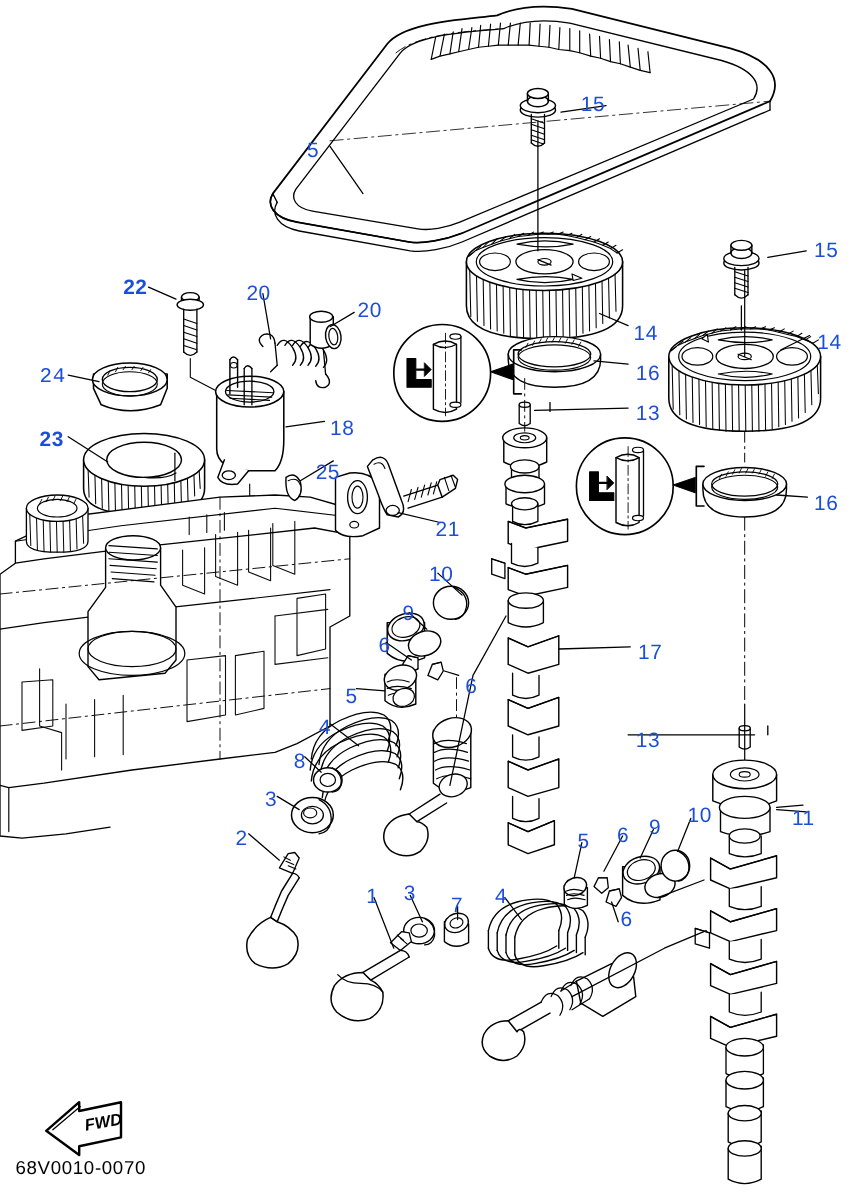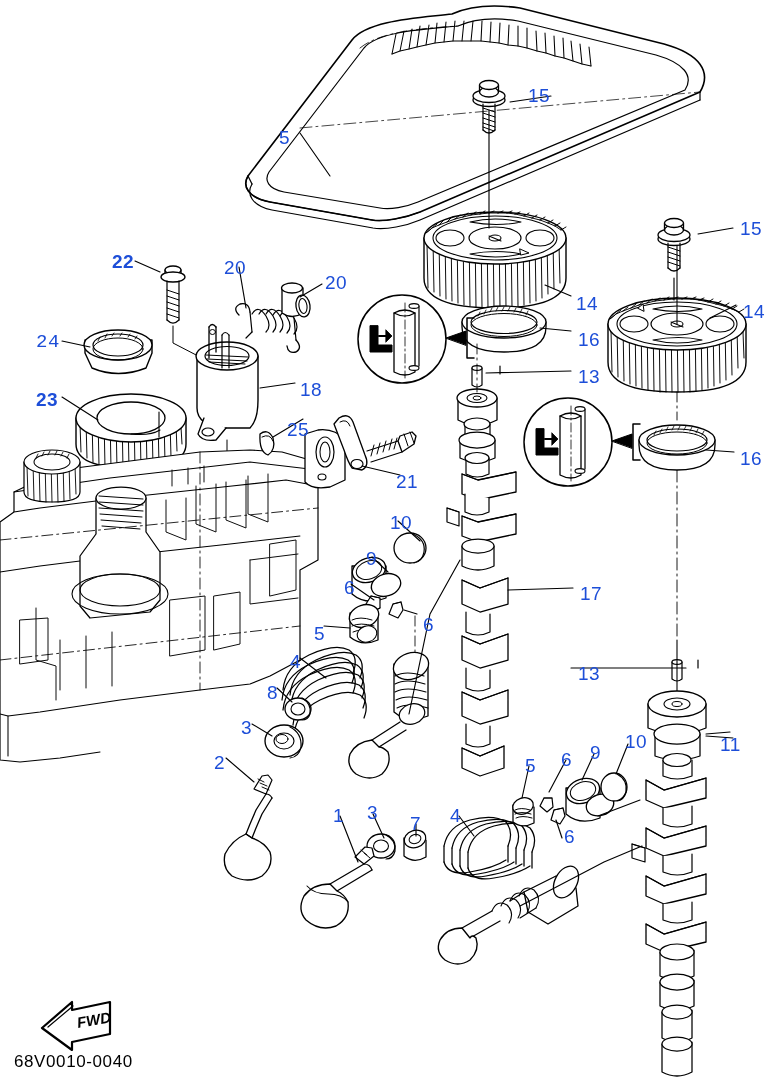--- a/index.html
+++ b/index.html
@@ -757,15 +757,15 @@
       <div class="callout" style="left: 561px; top: 750px;">6</div>
       <div class="callout" style="left: 590px; top: 743px;">9</div>
       <div class="callout" style="left: 625px; top: 732px;">10</div>
       <div class="callout" style="left: 450px; top: 806px;">4</div>
       <div class="callout" style="left: 410px; top: 814px;">7</div>
       <div class="callout" style="left: 367px; top: 803px;">3</div>
       <div class="callout" style="left: 333px; top: 806px;">1</div>
       <div class="callout" style="left: 564px; top: 827px;">6</div>
     </div>
 
-<div id="partno">68V0010-0040</div>
+<div id="partno">68V0010-0070</div>
 
 </div>
 
 </body></html>

